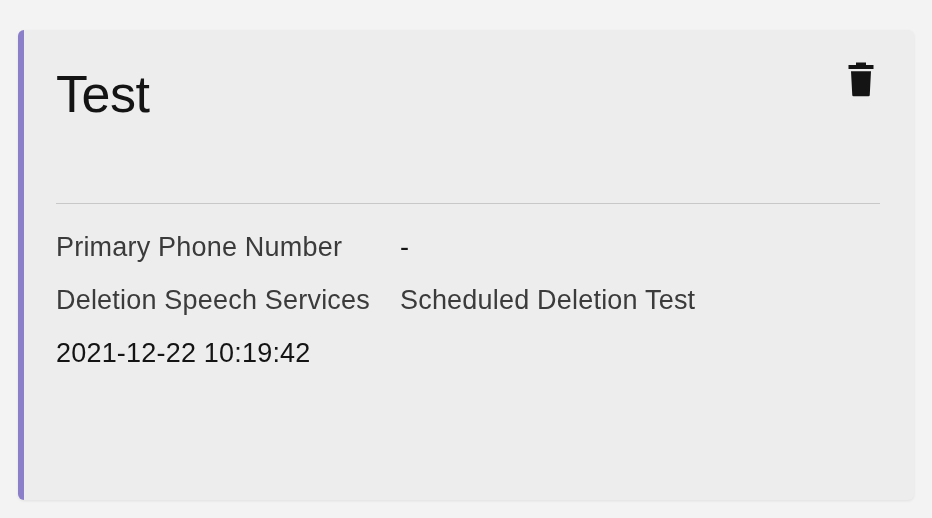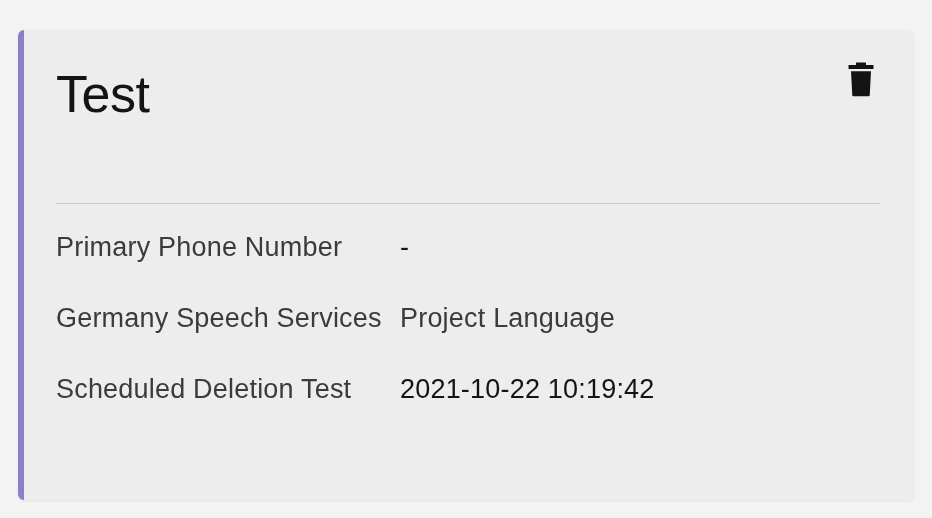--- a/index.html
+++ b/index.html
@@ -46,21 +46,21 @@
     }
     .divider {
       border: none;
       border-top: 1px solid #c8c8c8;
       margin-top: 80px;
       margin-bottom: 28px;
     }
     .details {
       display: grid;
       grid-template-columns: 344px 1fr;
-      row-gap: 40px;
+      row-gap: 22px;
       font-size: 27px;
       color: #3b3b3b;
       letter-spacing: 0.2px;
     }
     .details .label {
       color: #3b3b3b;
       font-weight: 400;
     }
     .details .value {
       color: #141414;
@@ -81,20 +81,19 @@
       </svg>
     </button>
   </div>
 
   <hr class="divider">
 
   <div class="details">
     <div class="label">Primary Phone Number</div>
     <div class="value">-</div>
 
-    <div class="label">Germany Speech Services</div>
+    <div class="label">Deletion Speech Services</div>
 
-    <div class="label">Project Language</div>
 
     <div class="label">Scheduled Deletion Test</div>
-    <div class="value">2021-10-22 10:19:42</div>
+    <div class="value">2021-12-22 10:19:42</div>
   </div>
 </div>
 
 </body></html>

